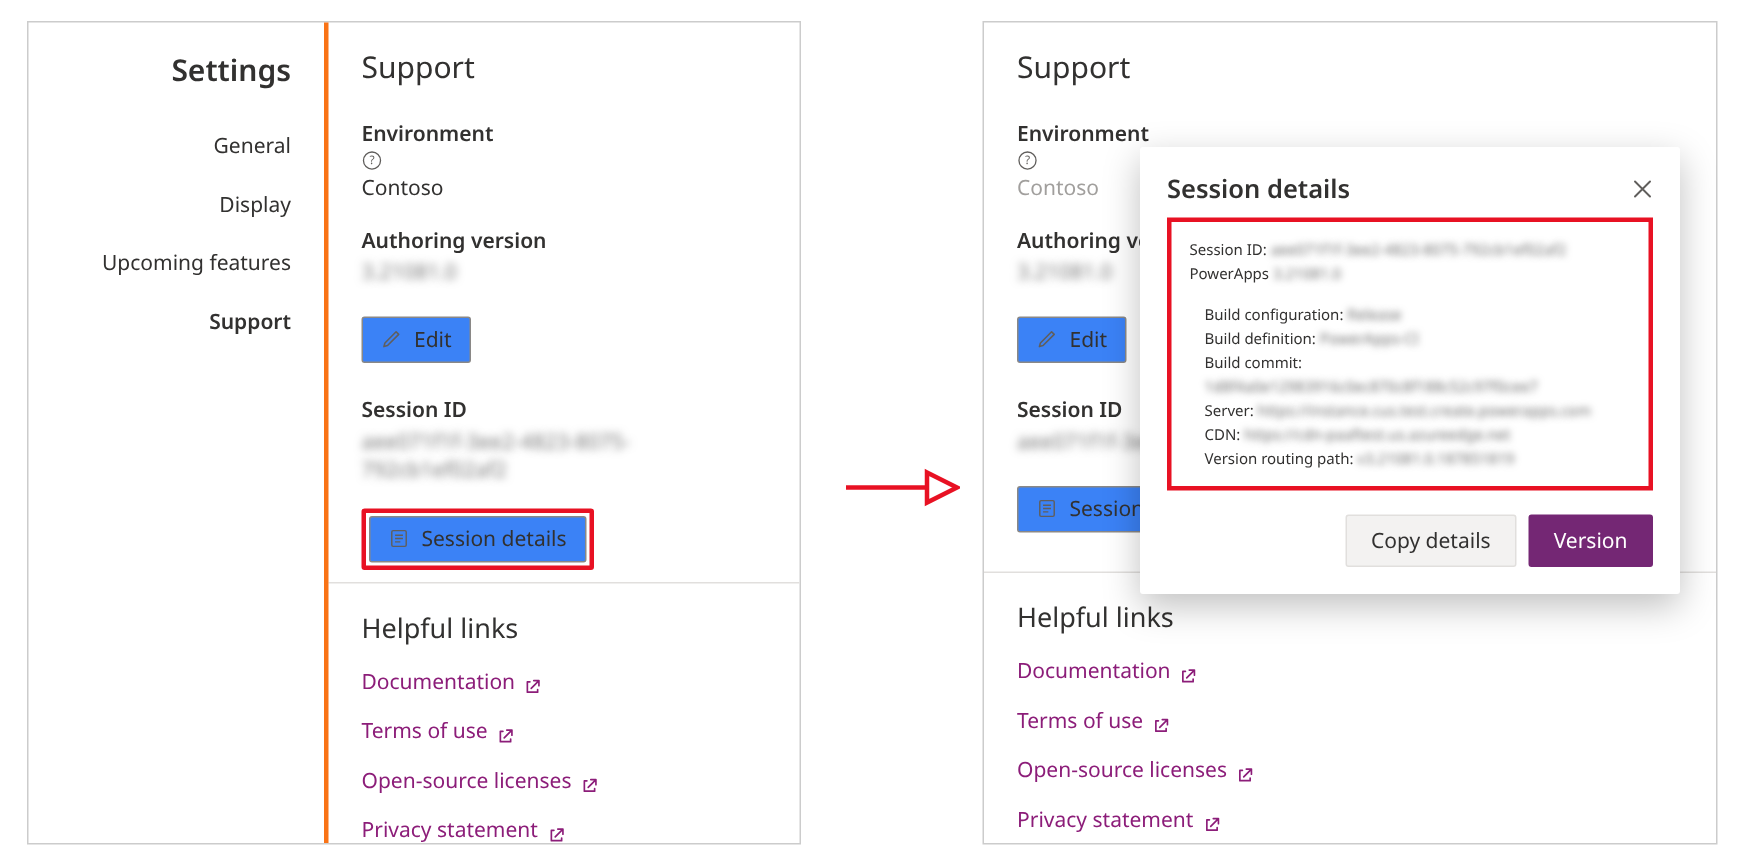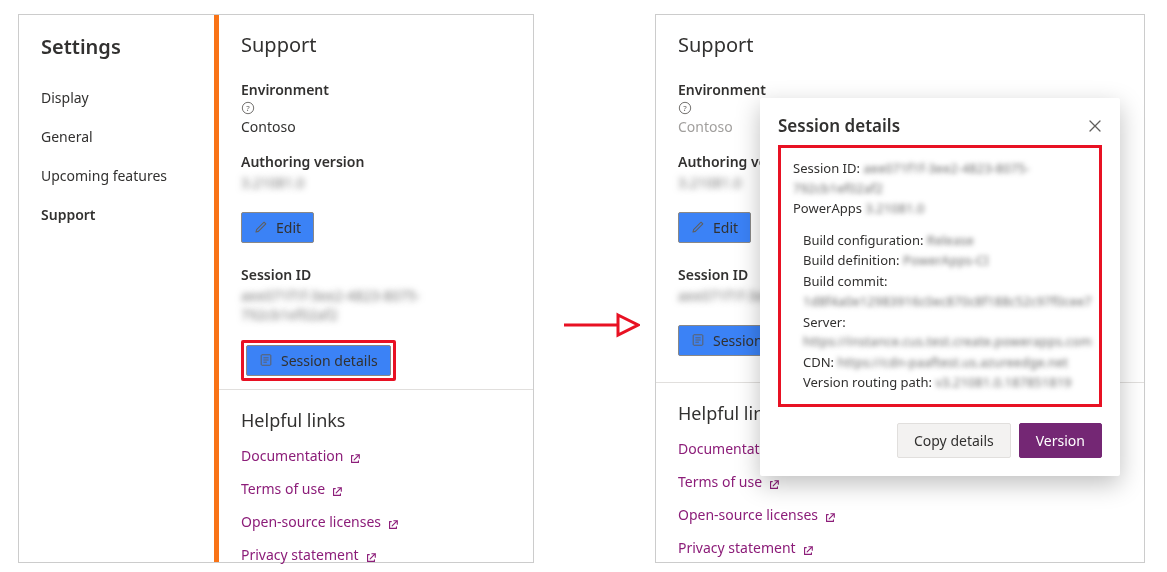--- a/index.html
+++ b/index.html
@@ -15,21 +15,21 @@
   }
   .panel {
     position: absolute;
     border: 1px solid #ccc;
     background: #fff;
   }
   .panel-left { left: 18px; top: 14px; width: 516px; height: 549px; }
   .panel-right { left: 655px; top: 14px; width: 490px; height: 549px; padding: 0; }
 
   
-  .sidebar { float: left; width: 200px; padding: 14px 0 0 0; border-right: 5px solid #f97316; height: 100%; }
+  .sidebar { float: left; width: 200px; padding: 14px 0 0 0; border-right: 3px solid #f97316; height: 100%; text-align: right; }
   .settings-title { font-size: 20px; font-weight: 600; padding: 4px 22px 18px; }
   .nav-item { padding: 10px 22px; cursor: pointer; color: #323130; }
   .nav-item.active { font-weight: 600; }
 
   
   .main { margin-left: 200px; padding: 14px 22px 0 22px; }
   .panel-right .main-full { padding: 14px 22px 0 22px; }
   .page-title { font-size: 20px; font-weight: 400; margin: 2px 0 22px; }
   .field-label { font-weight: 600; font-size: 14px; margin-top: 4px; }
   .field-label .help-icon { margin-left: 4px; font-weight: 400; vertical-align: middle; }
@@ -66,40 +66,40 @@
     left: 760px; top: 98px; width: 360px;
     background: #fff;
     border-radius: 2px;
     box-shadow: 0 8px 24px rgba(0,0,0,.25);
     padding: 16px 18px 18px 18px;
     z-index: 10;
   }
   .modal-header { display: flex; justify-content: space-between; align-items: center; margin-bottom: 8px; }
   .modal-title { font-size: 17px; font-weight: 600; }
   .modal-close { cursor: pointer; font-size: 14px; color: #605e5c; }
-  .modal-body-box { border: 3px solid #e81123; padding: 10px 12px; font-size: 13px; line-height: 1.5; }
+  .modal-body-box { border: 3px solid #e81123; padding: 10px 12px; font-size: 10px; line-height: 1.5; }
   .kv-line { margin: 1px 0; }
   .kv-line .v { color: transparent; text-shadow: 0 0 5px rgba(0,0,0,.6); }
   .modal-body-box .spacer { height: 10px; }
   .indent { padding-left: 10px; }
   .modal-footer { display: flex; justify-content: flex-end; gap: 8px; margin-top: 16px; text-align: right; }
   .btn { font-size: 14px; padding: 7px 16px; border-radius: 2px; cursor: pointer; border: 1px solid transparent; }
   .btn-default { background: #f3f2f1; border-color: #e1dfdd; color: #323130; }
   .btn-primary { background: #742774; color: #fff; border-color: #742774; }
 
   svg { display: block; }
 </style>
 </head>
 <body>
 
 <div class="panel panel-left">
   <div class="sidebar">
     <div class="settings-title">Settings</div>
+    <div class="nav-item">General</div>
     <div class="nav-item">Display</div>
-    <div class="nav-item">General</div>
     <div class="nav-item">Upcoming features</div>
     <div class="nav-item active">Support</div>
   </div>
   <div class="main">
     <div class="page-title">Support</div>
 
     <div class="field-label">
       <span>Environment</span>
       <span class="help-icon">
         <svg width="14" height="14" viewBox="0 0 16 16">

